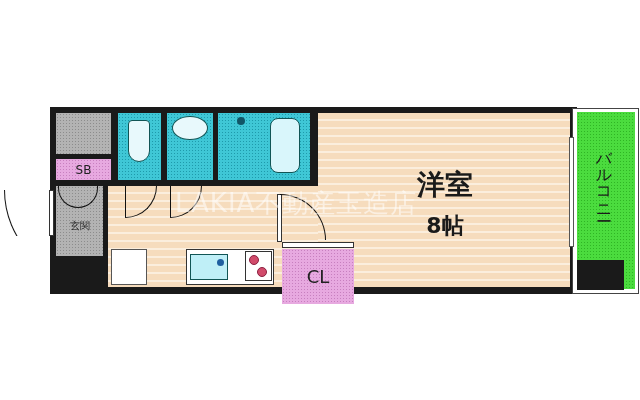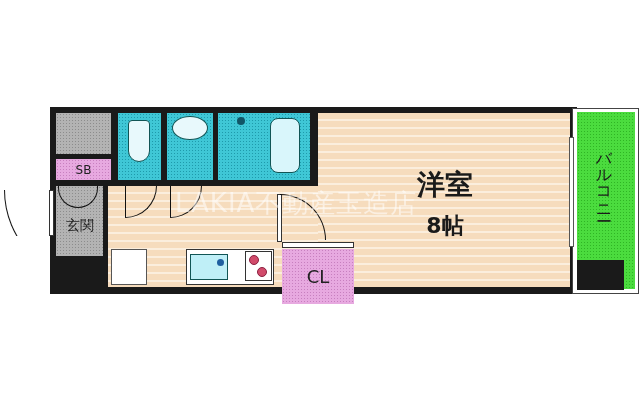--- a/index.html
+++ b/index.html
@@ -25,21 +25,21 @@
 
 <div class="abs floor" style="left:318px;top:113px;width:252px;height:174px;"></div>
 <div class="abs label" style="left:400px;top:168px;width:90px;height:34px;font-size:28px;font-weight:bold;color:#1a1a1a;font-family:Liberation Serif, serif;">洋室</div>
 <div class="abs label" style="left:400px;top:208px;width:90px;height:36px;font-size:22px;font-weight:bold;color:#1a1a1a;">8帖</div>
 
 <div class="abs gray" style="left:56px;top:113px;width:55px;height:41px;"></div>
 
 <div class="abs pink label" style="left:56px;top:159px;width:55px;height:21px;font-size:12px;">SB</div>
 
 <div class="abs gray" style="left:56px;top:186px;width:47px;height:70px;"></div>
-<div class="abs label" style="left:56px;top:214px;width:48px;height:24px;font-size:14px;">玄関</div>
+<div class="abs label" style="left:56px;top:214px;width:48px;height:24px;font-size:10px;">玄関</div>
 
 <div class="abs" style="left:49px;top:190px;width:5px;height:46px;background:#fff;border:1px solid #333;"></div>
 <div class="abs door-arc" style="left:4px;top:190px;width:92px;height:92px;border-radius:0 0 0 100%;clip-path:inset(0 50% 50% 0);border-right:none;border-top:none;"></div>
 
 <div class="abs" style="left:58px;top:186px;width:40px;height:22px;border-left:1.5px solid #111;border-right:1.5px solid #111;border-bottom:1.5px solid #111;border-radius:0 0 20px 20px;"></div>
 
 <div class="abs cyan" style="left:118px;top:113px;width:43px;height:67px;"></div>
 <div class="abs" style="left:128px;top:120px;width:22px;height:42px;background:#e8f9fc;border:1.5px solid #155;border-radius:4px 4px 11px 11px;"></div>
 
 <div class="abs door-arc" style="left:125px;top:186px;width:32px;height:32px;border-radius:0 0 100% 0;border-top:none;border-left:1.5px solid #111;"></div>

